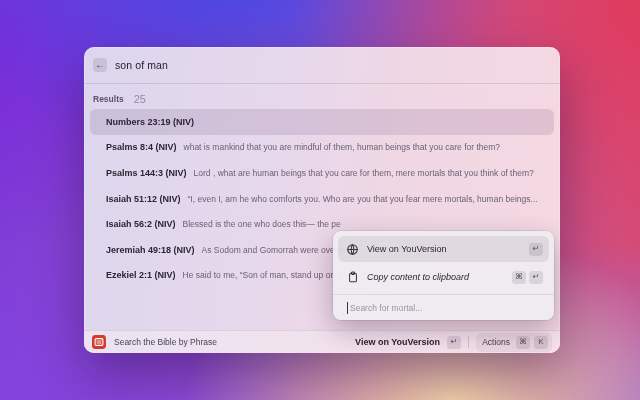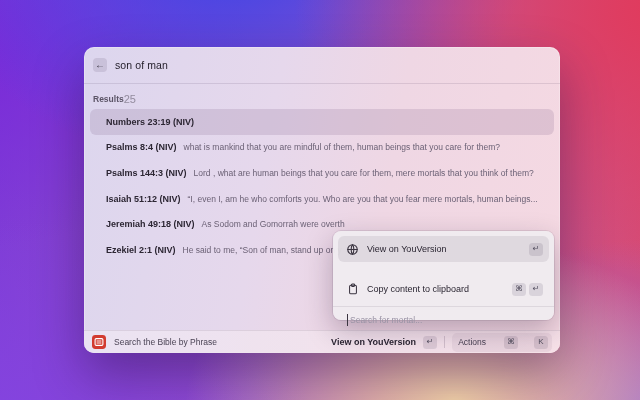--- a/index.html
+++ b/index.html
@@ -27,21 +27,21 @@
 
   
   .header { height:37px; display:flex; align-items:center; padding:0 9px;
             border-bottom:1px solid rgba(60,40,70,.12); }
   .back-btn { width:14px; height:14px; border-radius:4px; background:rgba(60,40,70,.12);
               display:flex; align-items:center; justify-content:center;
               font-size:10px; line-height:1; color:#3a3442; cursor:default; }
   .query { margin-left:8px; font-size:10.5px; font-weight:400; color:#211c28; letter-spacing:.1px; }
 
   
-  .results-hdr { display:flex; align-items:center; padding:9px 4px 4px 9px; }
+  .results-hdr { display:flex; align-items:center; gap:10px; padding:9px 4px 4px 9px; }
   .results-label { font-size:8.5px; font-weight:600; color:#5b5466; }
   .results-count { font-size:11px; font-weight:500; color:#938c9e; }
 
   
   .list { height:199px; overflow:hidden; }
   .row { height:25.6px; margin:0 6px; padding:0 16px; border-radius:6px;
          display:flex; align-items:center; white-space:nowrap; overflow:hidden; }
   .row.selected { background:rgba(103,64,115,.15); }
   .row .ref { font-size:9px; font-weight:700; color:#2c2633; margin-right:7px; flex:none; }
   .row .verse { font-size:8.5px; font-weight:400; color:#6b6175; }
@@ -52,33 +52,33 @@
             background:linear-gradient(100deg, rgba(235,228,242,.92), rgba(248,226,233,.92));
             border-top:1px solid rgba(60,40,70,.10);text-align:right; }
   .app-label { margin-left:8px; font-size:8.5px; color:#4a4354; }
   .spacer { flex:1; }
   .primary-action { font-size:9px; font-weight:700; color:#2c2633; margin-right:7px; }
   .kbd { min-width:14px; height:13px; padding:0 3px; border-radius:3.5px;
          background:rgba(60,40,70,.12); color:#555060;
          display:inline-flex; align-items:center; justify-content:center;
          font-size:8px; line-height:1; }
   .vdiv { width:1px; height:12px; background:rgba(60,40,70,.18); margin:0 7px; }
-  .actions-group { display:flex; align-items:center; gap:16px; padding:3px 4px;
+  .actions-group { display:flex; align-items:center; gap:4px; padding:3px 4px;
                    border-radius:5px; background:rgba(60,40,70,.06); cursor:default; }
   .actions-label { font-size:8.5px; color:#4a4354; margin:0 2px; }
 
   
   .popup { position:absolute; left:249px; top:184px; width:221px; height:89px;
            border-radius:8px; background:rgba(240,235,239,.97);
            box-shadow:0 10px 28px rgba(30,10,45,.28), 0 0 0 1px rgba(60,40,70,.10);
            padding:5px; z-index:5; }
   .menu-item { height:26px; border-radius:6px; display:flex; align-items:center;
                padding:0 6px 0 8px; }
   .menu-item.selected { background:rgba(60,40,70,.09); }
-  .menu-item + .menu-item { margin-top:14px; }
+  .menu-item + .menu-item { margin-top:2px;font-style:italic; }
   .menu-icon { width:13px; height:13px; margin-right:8px; flex:none;
                display:flex; align-items:center; justify-content:center; }
   .menu-label { font-size:9px; font-weight:500; color:#2a2531; flex:1;
                 white-space:nowrap; overflow:hidden; }
   .menu-keys { display:flex; gap:3px; }
   .popup-divider { height:1px; background:rgba(60,40,70,.10); margin:4px -5px 0 -5px; }
   .action-search { height:25px; display:flex; align-items:center; padding:0 9px; }
   .caret { width:1px; height:12px; background:#3a3440; margin-right:2px; }
   .placeholder { font-size:8.5px; color:#9a93a5; }
 
@@ -111,20 +111,24 @@
         <span class="ref">Psalms 8:4 (NIV)</span>
         <span class="verse">what is mankind that you are mindful of them, human beings that you care for them?</span>
       </div>
       <div class="row">
         <span class="ref">Psalms 144:3 (NIV)</span>
         <span class="verse">Lord , what are human beings that you care for them, mere mortals that you think of them?</span>
       </div>
       <div class="row">
         <span class="ref">Isaiah 51:12 (NIV)</span>
         <span class="verse">“I, even I, am he who comforts you. Who are you that you fear mere mortals, human beings...</span>
+      </div>
+      <div class="row">
+        <span class="ref">Isaiah 56:2 (NIV)</span>
+        <span class="verse">Blessed is the one who does this— the pe</span>
       </div>
       <div class="row">
         <span class="ref">Jeremiah 49:18 (NIV)</span>
         <span class="verse">As Sodom and Gomorrah were overth</span>
       </div>
       <div class="row">
         <span class="ref">Ezekiel 2:1 (NIV)</span>
         <span class="verse">He said to me, “Son of man, stand up on y</span>
       </div>
 

